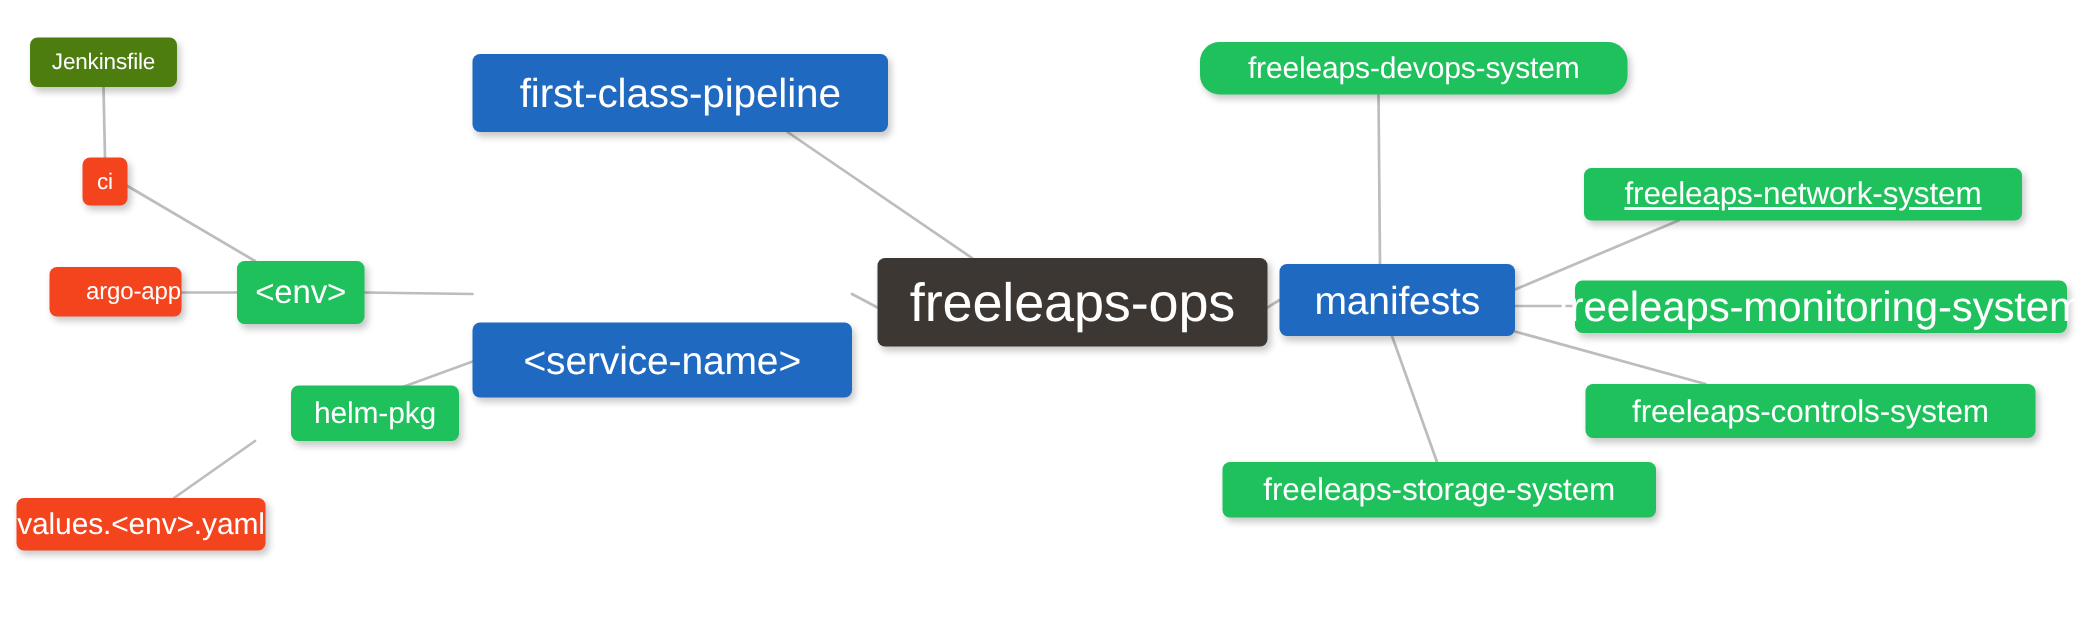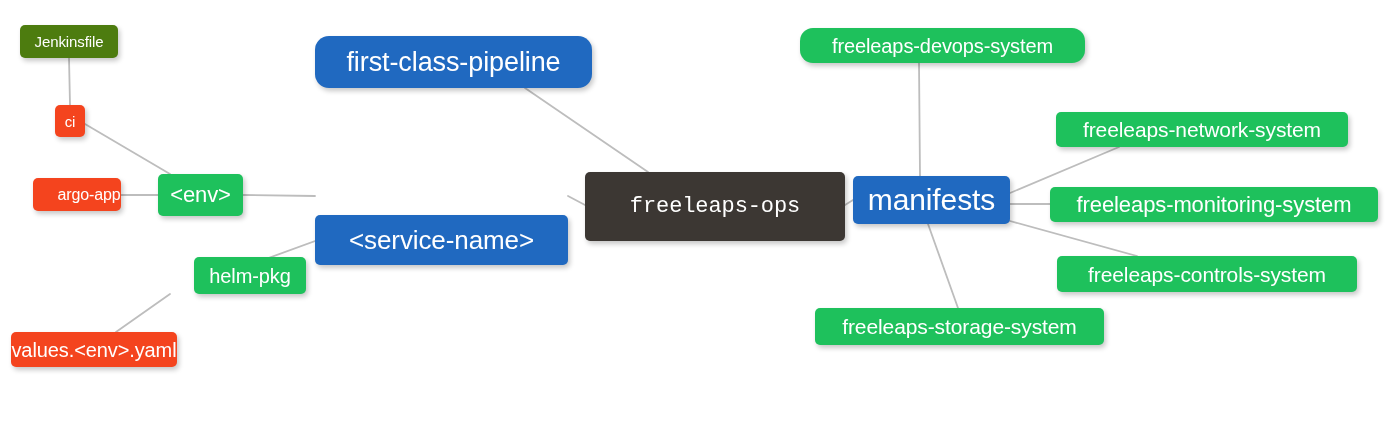--- a/index.html
+++ b/index.html
@@ -60,30 +60,30 @@
       <line x1="170" y1="174" x2="85" y2="124" stroke="#bdbdbd" stroke-width="1.8" stroke-linecap="round"></line>
       <line x1="70" y1="105" x2="69" y2="58" stroke="#bdbdbd" stroke-width="1.8" stroke-linecap="round"></line>
       <line x1="170" y1="294" x2="116" y2="332" stroke="#bdbdbd" stroke-width="1.8" stroke-linecap="round"></line>
       <line x1="920" y1="176" x2="919" y2="63" stroke="#bdbdbd" stroke-width="1.8" stroke-linecap="round"></line>
       <line x1="1010" y1="193" x2="1119" y2="147" stroke="#bdbdbd" stroke-width="1.8" stroke-linecap="round"></line>
       <line x1="1010" y1="204" x2="1050" y2="204" stroke="#bdbdbd" stroke-width="1.8" stroke-linecap="round"></line>
       <line x1="1010" y1="221" x2="1137" y2="256" stroke="#bdbdbd" stroke-width="1.8" stroke-linecap="round"></line>
       <line x1="928" y1="224" x2="958" y2="308" stroke="#bdbdbd" stroke-width="1.8" stroke-linecap="round"></line>
     </svg>
   <div id="node-layer">
-      <div class="node" style="left: 585px; top: 172px; width: 260px; height: 69px; background: rgb(60, 55, 51); font-size: 22px; font-family: Liberation Mono, monospace;">
+      <div class="node" style="left: 585px; top: 172px; width: 260px; height: 59px; background: rgb(60, 55, 51); font-size: 36px;">
         <span class="node-label">freeleaps-ops</span>
       </div>
       <div class="node" style="left: 315px; top: 171px; width: 253px; height: 50px; background: rgb(32, 105, 192); font-size: 26px; margin-top: 44px;">
         <span class="node-label">&lt;service-name&gt;</span>
       </div>
-      <div class="node" style="left: 315px; top: 36px; width: 277px; height: 52px; background: rgb(32, 105, 192); font-size: 27px; border-radius: 14px;">
+      <div class="node" style="left: 315px; top: 36px; width: 277px; height: 52px; background: rgb(32, 105, 192); font-size: 27px;">
         <span class="node-label">first-class-pipeline</span>
       </div>
-      <div class="node" style="left: 853px; top: 176px; width: 157px; height: 48px; background: rgb(32, 105, 192); font-size: 30px;">
+      <div class="node" style="left: 853px; top: 176px; width: 157px; height: 48px; background: rgb(32, 105, 192); font-size: 26px;">
         <span class="node-label">manifests</span>
       </div>
       <div class="node" style="left: 158px; top: 174px; width: 85px; height: 42px; background: rgb(30, 193, 92); font-size: 22px; align-items: center;">
         <span class="node-label">&lt;env&gt;</span>
       </div>
       <div class="node" style="left: 151px; top: 257px; width: 112px; height: 37px; background: rgb(30, 193, 92); font-size: 20px; margin-left: 43px;">
         <span class="node-label">helm-pkg</span>
       </div>
       <div class="node" style="left: 55px; top: 105px; width: 30px; height: 32px; background: rgb(244, 68, 30); font-size: 15px;">
         <span class="node-label">ci</span>
@@ -93,24 +93,24 @@
       </div>
       <div class="node" style="left: 33px; top: 178px; width: 88px; height: 33px; background: rgb(244, 68, 30); font-size: 16px; padding-left: 24px;">
         <span class="node-label">argo-app</span>
       </div>
       <div class="node" style="left: 11px; top: 332px; width: 166px; height: 35px; background: rgb(244, 68, 30); font-size: 20px;">
         <span class="node-label">values.&lt;env&gt;.yaml</span>
       </div>
       <div class="node" style="left: 800px; top: 28px; width: 285px; height: 35px; background: rgb(30, 193, 92); font-size: 20px; border-radius: 13px;">
         <span class="node-label">freeleaps-devops-system</span>
       </div>
-      <div class="node" style="left: 1056px; top: 112px; width: 292px; height: 35px; background: rgb(30, 193, 92); font-size: 21px;">
+      <div class="node" style="left: 1056px; top: 112px; width: 292px; height: 35px; background: rgb(30, 193, 92); font-size: 21px; text-decoration: underline;">
         <span class="node-label">freeleaps-network-system</span>
       </div>
-      <div class="node" style="left: 1050px; top: 187px; width: 328px; height: 35px; background: rgb(30, 193, 92); font-size: 22px;">
+      <div class="node" style="left: 1050px; top: 187px; width: 328px; height: 35px; background: rgb(30, 193, 92); font-size: 28px;">
         <span class="node-label">freeleaps-monitoring-system</span>
       </div>
       <div class="node" style="left: 1057px; top: 256px; width: 300px; height: 36px; background: rgb(30, 193, 92); font-size: 21px;">
         <span class="node-label">freeleaps-controls-system</span>
       </div>
       <div class="node" style="left: 815px; top: 308px; width: 289px; height: 37px; background: rgb(30, 193, 92); font-size: 21px;">
         <span class="node-label">freeleaps-storage-system</span>
       </div>
     </div>
 </div>

